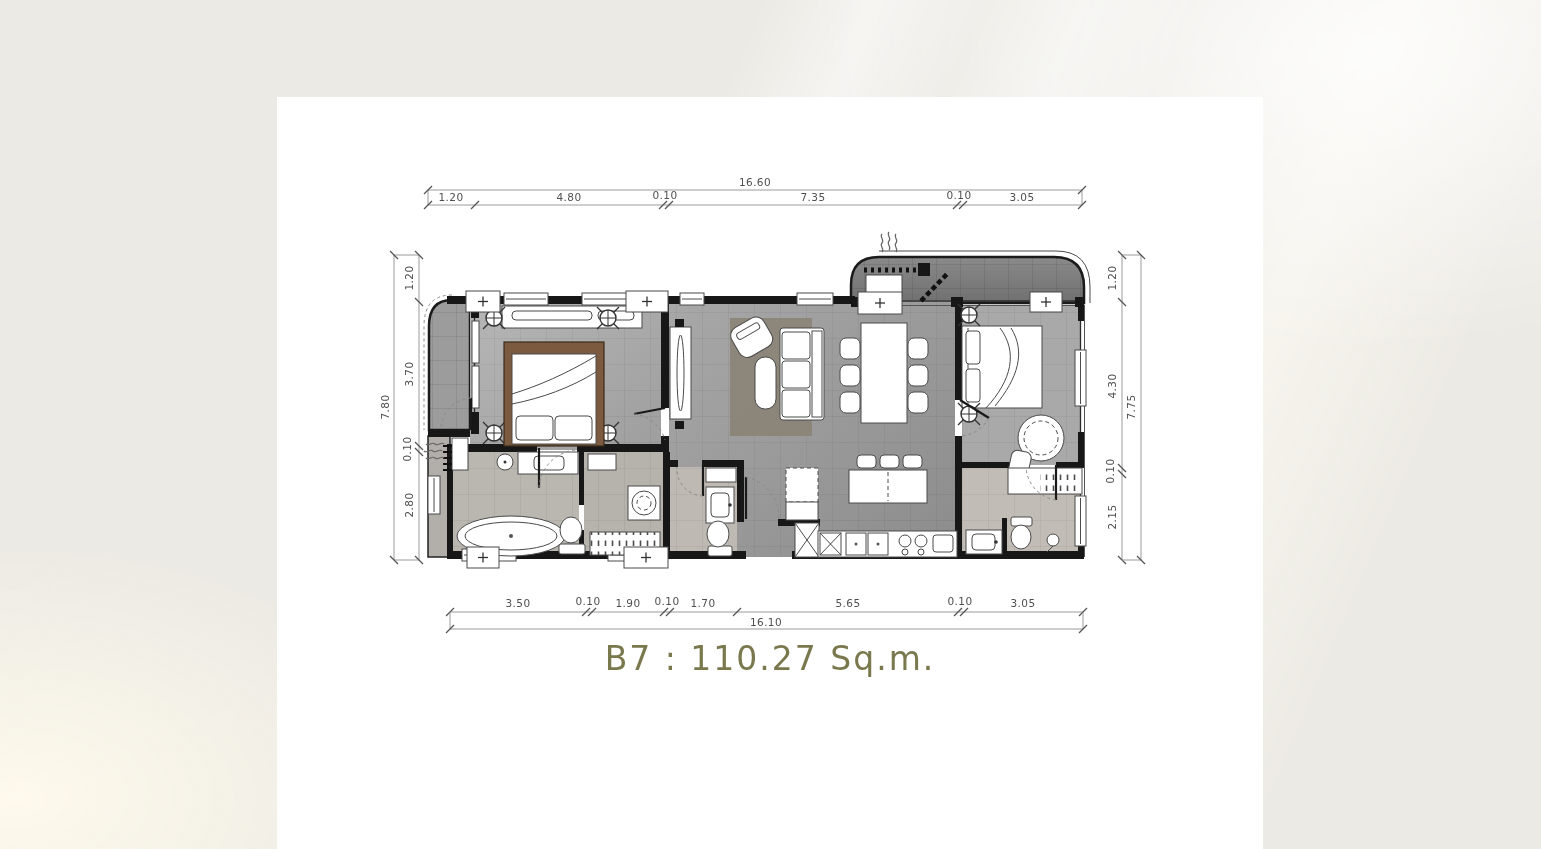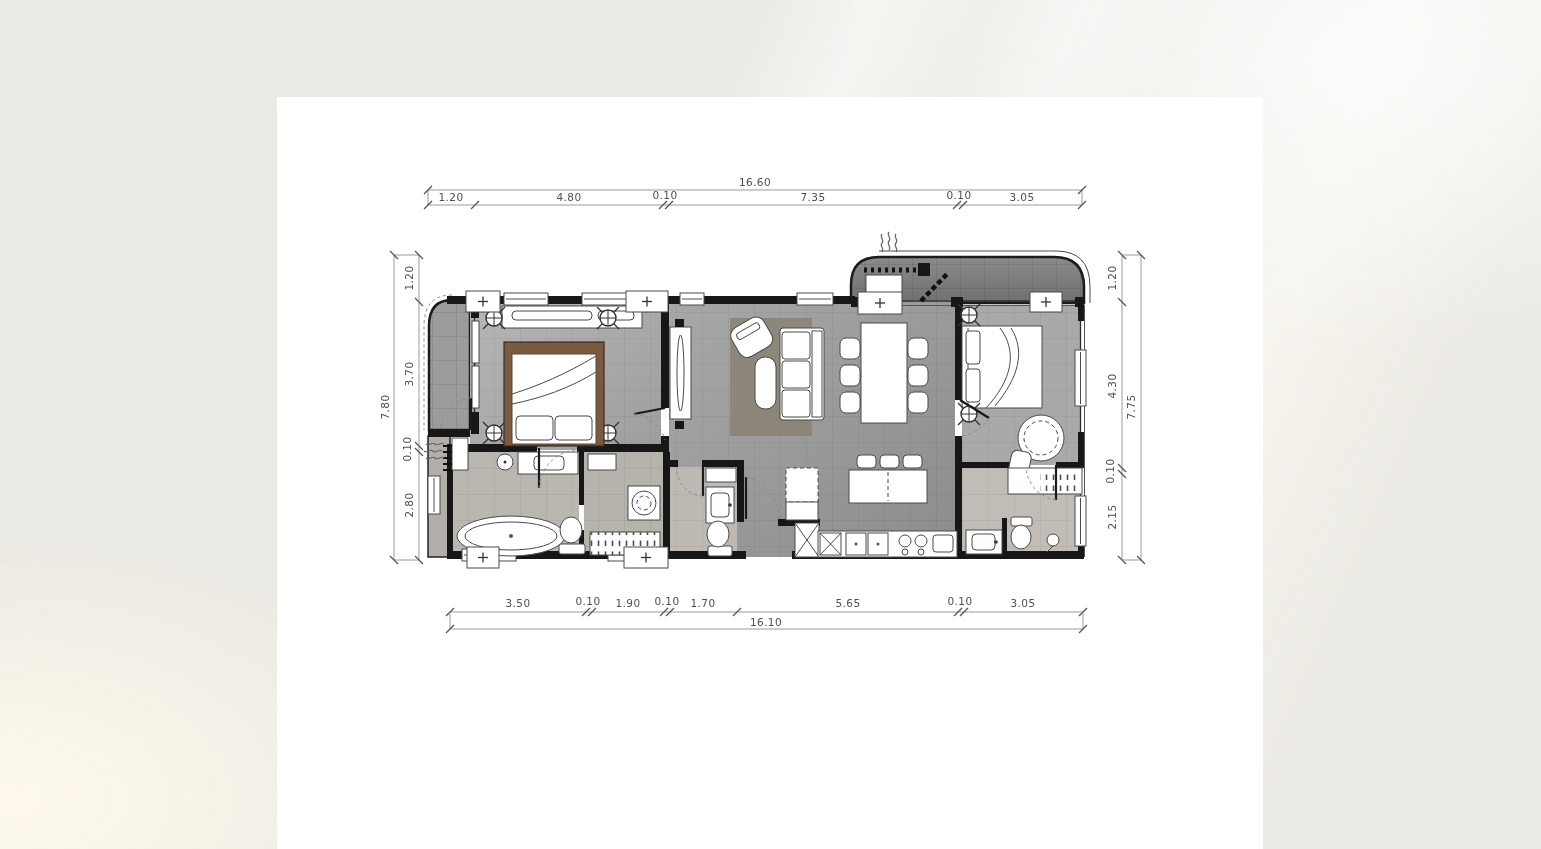--- a/index.html
+++ b/index.html
@@ -521,13 +521,14 @@
       <text class="dimtxt" transform="rotate(-90 1116 517)" x="1116" y="517" text-anchor="middle">2.15</text>
       <line class="dim" x1="1141" y1="255" x2="1141" y2="560"></line>
       <line class="dim" x1="1122" y1="255" x2="1141" y2="255"></line>
       <line class="dim" x1="1122" y1="560" x2="1141" y2="560"></line>
       <line class="tick" x1="1137" y1="251" x2="1145" y2="259"></line>
       <line class="tick" x1="1137" y1="556" x2="1145" y2="564"></line>
       <text class="dimtxt" transform="rotate(-90 1135 407)" x="1135" y="407" text-anchor="middle">7.75</text>
     </g>
   </svg>
 
+  <div class="plan-title">B7 : 110.27 Sq.m.</div>
 </div>
 
 </body></html>

